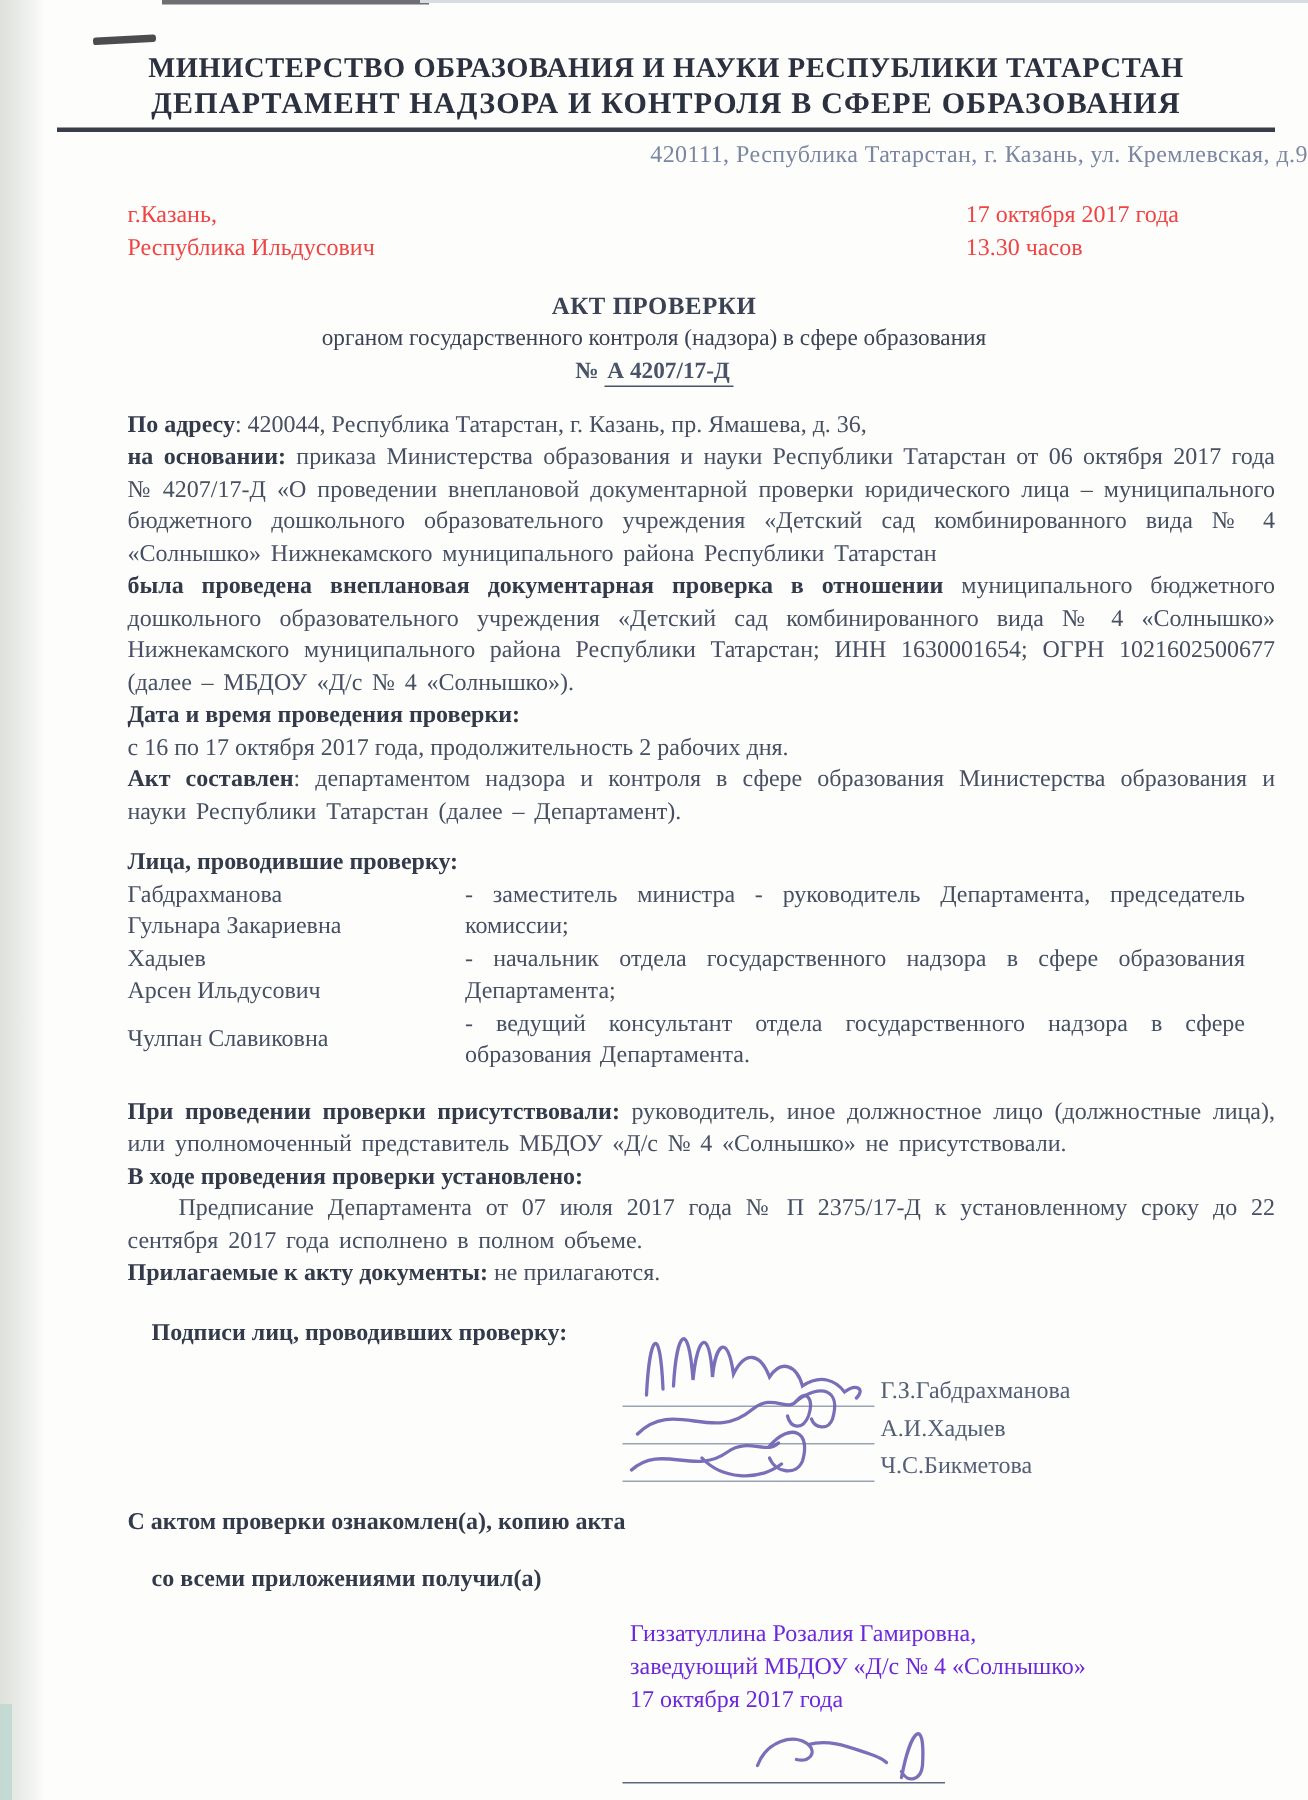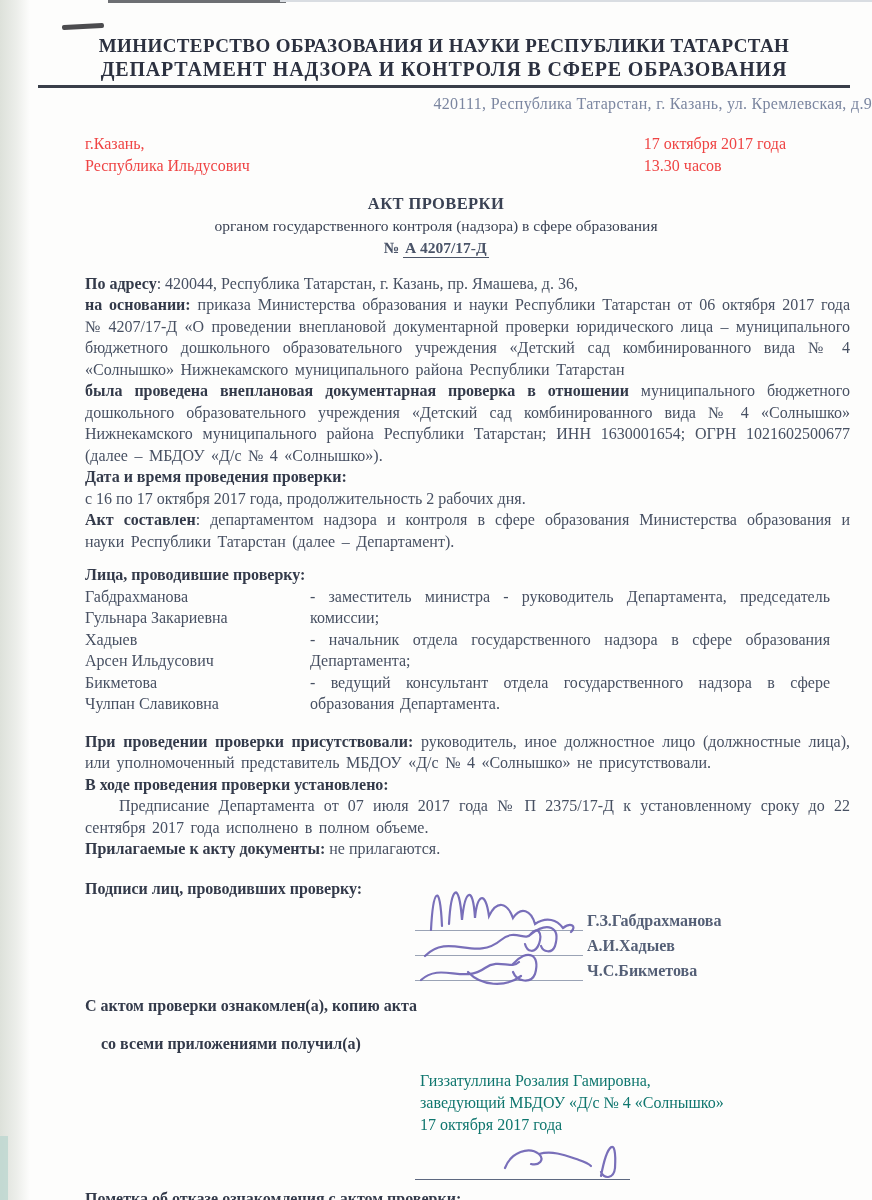--- a/index.html
+++ b/index.html
@@ -77,27 +77,27 @@
 
   .inspectors { margin-top: 12px; }
   .insp-row { display: flex; align-items: center; }
   .insp-names { width: 225px; flex: 0 0 225px; }
   .insp-names span { display: block; }
   .insp-role { width: 520px; flex: 0 0 520px; text-align: justify; word-spacing: 1.5px; min-height: 43px; }
   .spacer-md { height: 16px; }
 
   .signatures { position: relative; margin: 18px 22px 0 85px; }
   .sig-rows { margin-top: 7px; }
-  .sig-row { display: flex; justify-content: flex-start; margin-left: 330px; height: 25px; align-items: flex-end; font-weight: bold; }
+  .sig-row { display: flex; justify-content: flex-start; margin-left: 330px; height: 25px; align-items: center; }
   .sig-line { width: 168px; border-bottom: 1px solid #9aa3b5; height: 20px; }
   .sig-name { width: 190px; padding-left: 4px; color: #545f76; }
   .sig-svg { position: absolute; left: 328px; top: -6px; z-index: 4; }
 
   .ack { margin: 14px 22px 0 85px; }
-  .recipient { margin: 10px 22px 0 420px; color: #0f766e; line-height: 22px; }
+  .recipient { margin: 10px 22px 0 420px; color: #6d28d9; line-height: 22px; }
   .recipient-sign-zone { position: relative; margin: 0 22px 0 415px; height: 46px; }
   .recipient-line { position: absolute; left: 0; bottom: 2px; width: 215px; border-bottom: 1.5px solid #5d6880; }
   .recipient-sig-svg { position: absolute; left: 70px; bottom: 0; }
 
   .refusal-row { display: flex; margin: 6px 22px 0 85px; align-items: flex-start; }
   .refusal-line { flex: 0 0 205px; border-bottom: 1.5px solid #8e98ac; margin-left: 14px; height: 18px; }
   .refusal-caption {
     margin: 4px 0 0 500px; width: 320px; text-align: center;
     font-size: 14.5px; line-height: 20px; color: #8a94a8;
   }
@@ -169,21 +169,20 @@
       </div>
       <div class="insp-row">
         <div class="insp-names">
           <span>Хадыев</span>
           <span>Арсен Ильдусович</span>
         </div>
         <div class="insp-role">- начальник отдела государственного надзора в сфере образования Департамента;</div>
       </div>
       <div class="insp-row">
         <div class="insp-names">
-          <span>Бикметова</span>
           <span>Чулпан Славиковна</span>
         </div>
         <div class="insp-role">- ведущий консультант отдела государственного надзора в сфере образования Департамента.</div>
       </div>
     </div>
 
     <div class="spacer-md"></div>
 
     <p class="just">
       <b>При проведении проверки присутствовали:</b><span> руководитель, иное должностное лицо (должностные лица), или уполномоченный представитель МБДОУ «Д/с № 4 «Солнышко» не присутствовали.</span>
@@ -191,21 +190,21 @@
     <p>
       <b>В ходе проведения проверки установлено:</b>
     </p>
     <p class="just indent">Предписание Департамента от 07 июля 2017 года № П 2375/17-Д к установленному сроку до 22 сентября 2017 года исполнено в полном объеме.</p>
     <p>
       <b>Прилагаемые к акту документы:</b><span> не прилагаются.</span>
     </p>
   </div>
 
   <div class="signatures">
-    <p style="margin:0">
+    <p style="margin:16px">
       <b>Подписи лиц, проводивших проверку:</b>
     </p>
     <div class="sig-rows">
       <div class="sig-row">
         <div class="sig-line"></div>
         <div class="sig-name">Г.З.Габдрахманова</div>
       </div>
       <div class="sig-row">
         <div class="sig-line"></div>
         <div class="sig-name">А.И.Хадыев</div>

